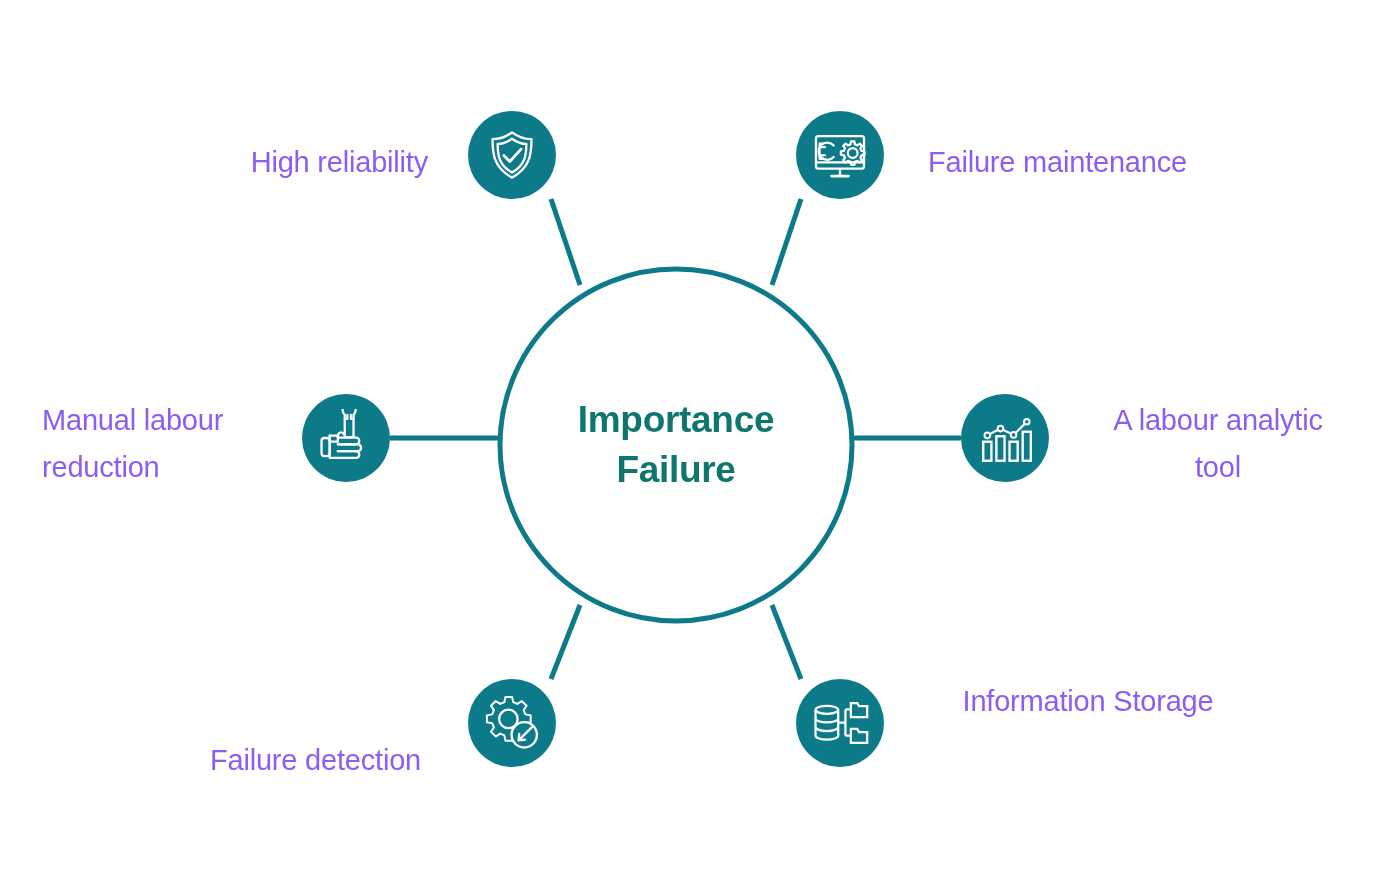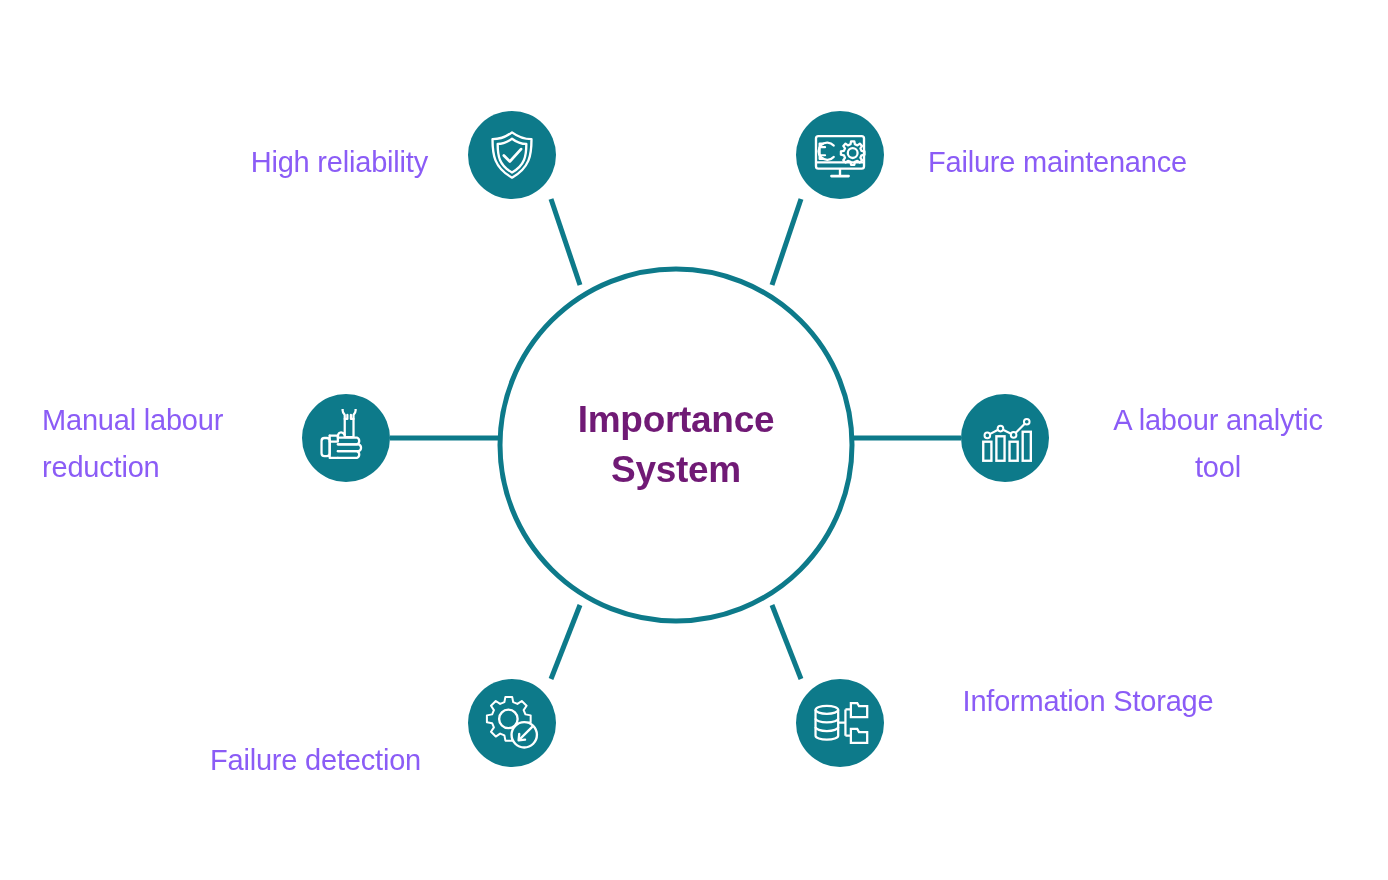--- a/index.html
+++ b/index.html
@@ -40,21 +40,21 @@
     position: absolute;
     left: 500px;
     top: 287px;
     width: 352px;
     height: 316px;
     display: flex;
     flex-direction: column;
     align-items: center;
     justify-content: center;
     text-align: center;
-    color: #701a75;
+    color: #0f766e;
     font-size: 37px;
     font-weight: 700;
     line-height: 1.36;
     letter-spacing: -0.3px;
     pointer-events: none;
   }
 </style>
 </head>
 <body>
 
@@ -186,21 +186,21 @@
   </g>
 
   <g>
     <circle cx="346" cy="438" r="44" fill="#0d7a8a"></circle>
     <use href="#ico-hand-wrench" x="317" y="409" width="58" height="58"></use>
   </g>
 </svg>
 
 <div class="hub-text">
   <div>Importance</div>
-  <div>System</div>
+  <div>Failure</div>
 </div>
 
 <div class="label label-left" style="left:213px; top:139px; width:215px;">High reliability</div>
 
 <div class="label label-right" style="left:928px; top:139px; width:330px;">Failure maintenance</div>
 
 <div class="label label-center-r" style="left:1090px; top:397px; width:256px;">A labour analytic tool</div>
 
 <div class="label label-right" style="left:928px; top:678px; width:320px;text-align:center;">Information Storage</div>
 

